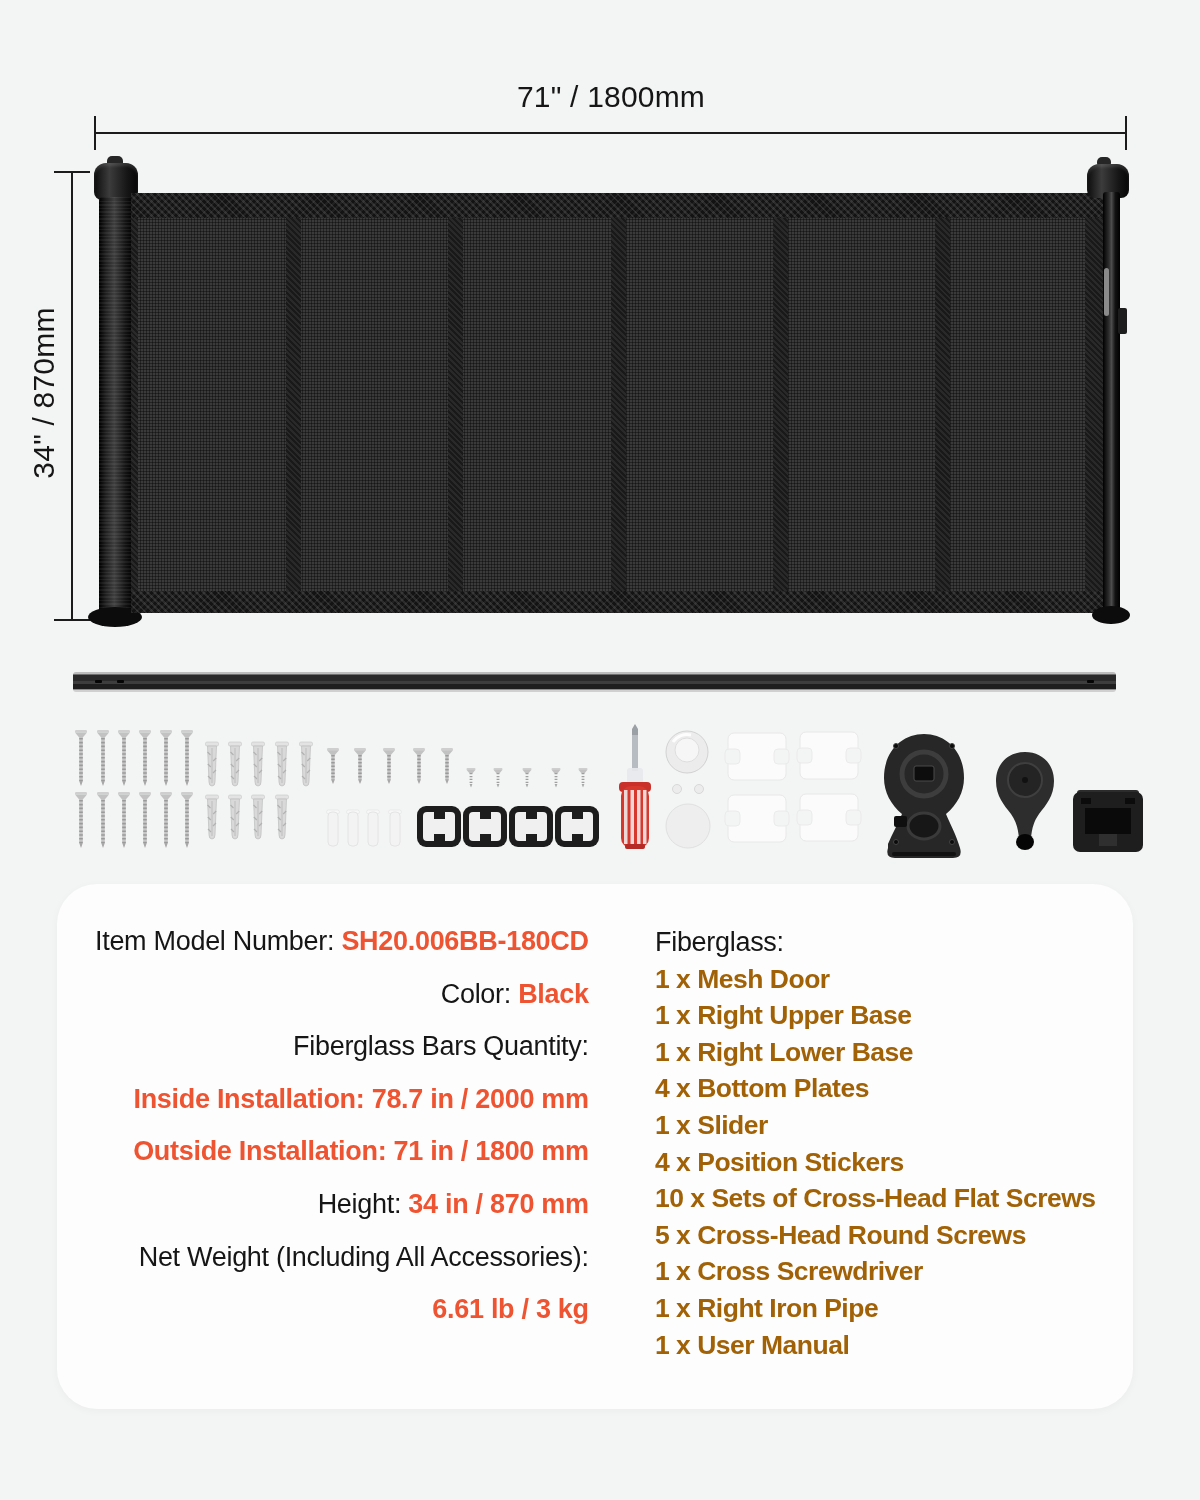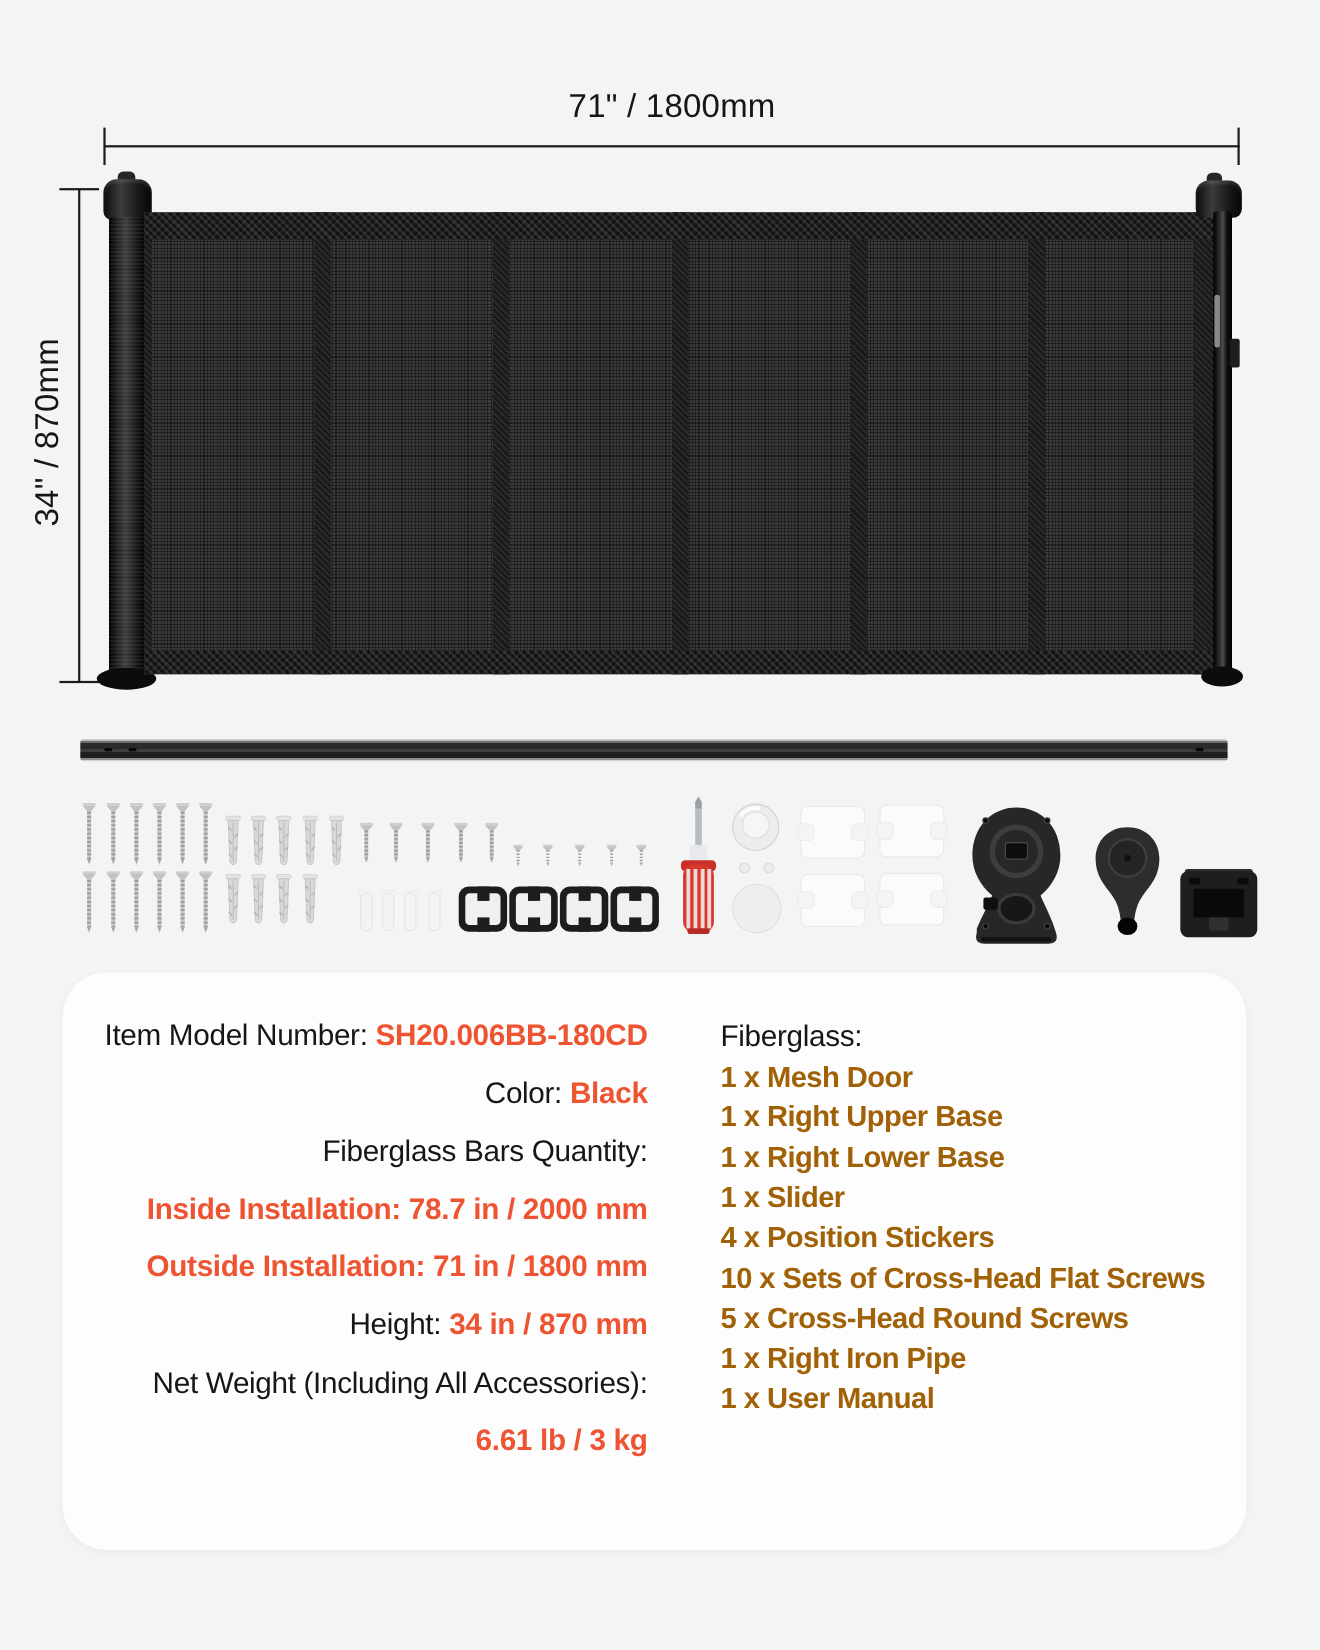--- a/index.html
+++ b/index.html
@@ -297,22 +297,24 @@
       <div class="spec-row"><span class="lbl"></span><span class="val">Outside Installation: 71 in / 1800 mm</span></div>
       <div class="spec-row"><span class="lbl">Height: </span><span class="val">34 in / 870 mm</span></div>
       <div class="spec-row"><span class="lbl">Net Weight (Including All Accessories):</span><span class="val"></span></div>
       <div class="spec-row"><span class="lbl"></span><span class="val">6.61 lb / 3 kg</span></div>
     </div>
     <div class="acc-col">
       <div class="acc-title">Fiberglass:</div>
       <div class="acc-item">1 x Mesh Door</div>
       <div class="acc-item">1 x Right Upper Base</div>
       <div class="acc-item">1 x Right Lower Base</div>
+      <div class="acc-item">4 x Bottom Plates</div>
       <div class="acc-item">1 x Slider</div>
       <div class="acc-item">4 x Position Stickers</div>
       <div class="acc-item">10 x Sets of Cross-Head Flat Screws</div>
       <div class="acc-item">5 x Cross-Head Round Screws</div>
+      <div class="acc-item">1 x Cross Screwdriver</div>
       <div class="acc-item">1 x Right Iron Pipe</div>
       <div class="acc-item">1 x User Manual</div>
     </div>
   </div>
 
 </div>
 
 </body></html>

